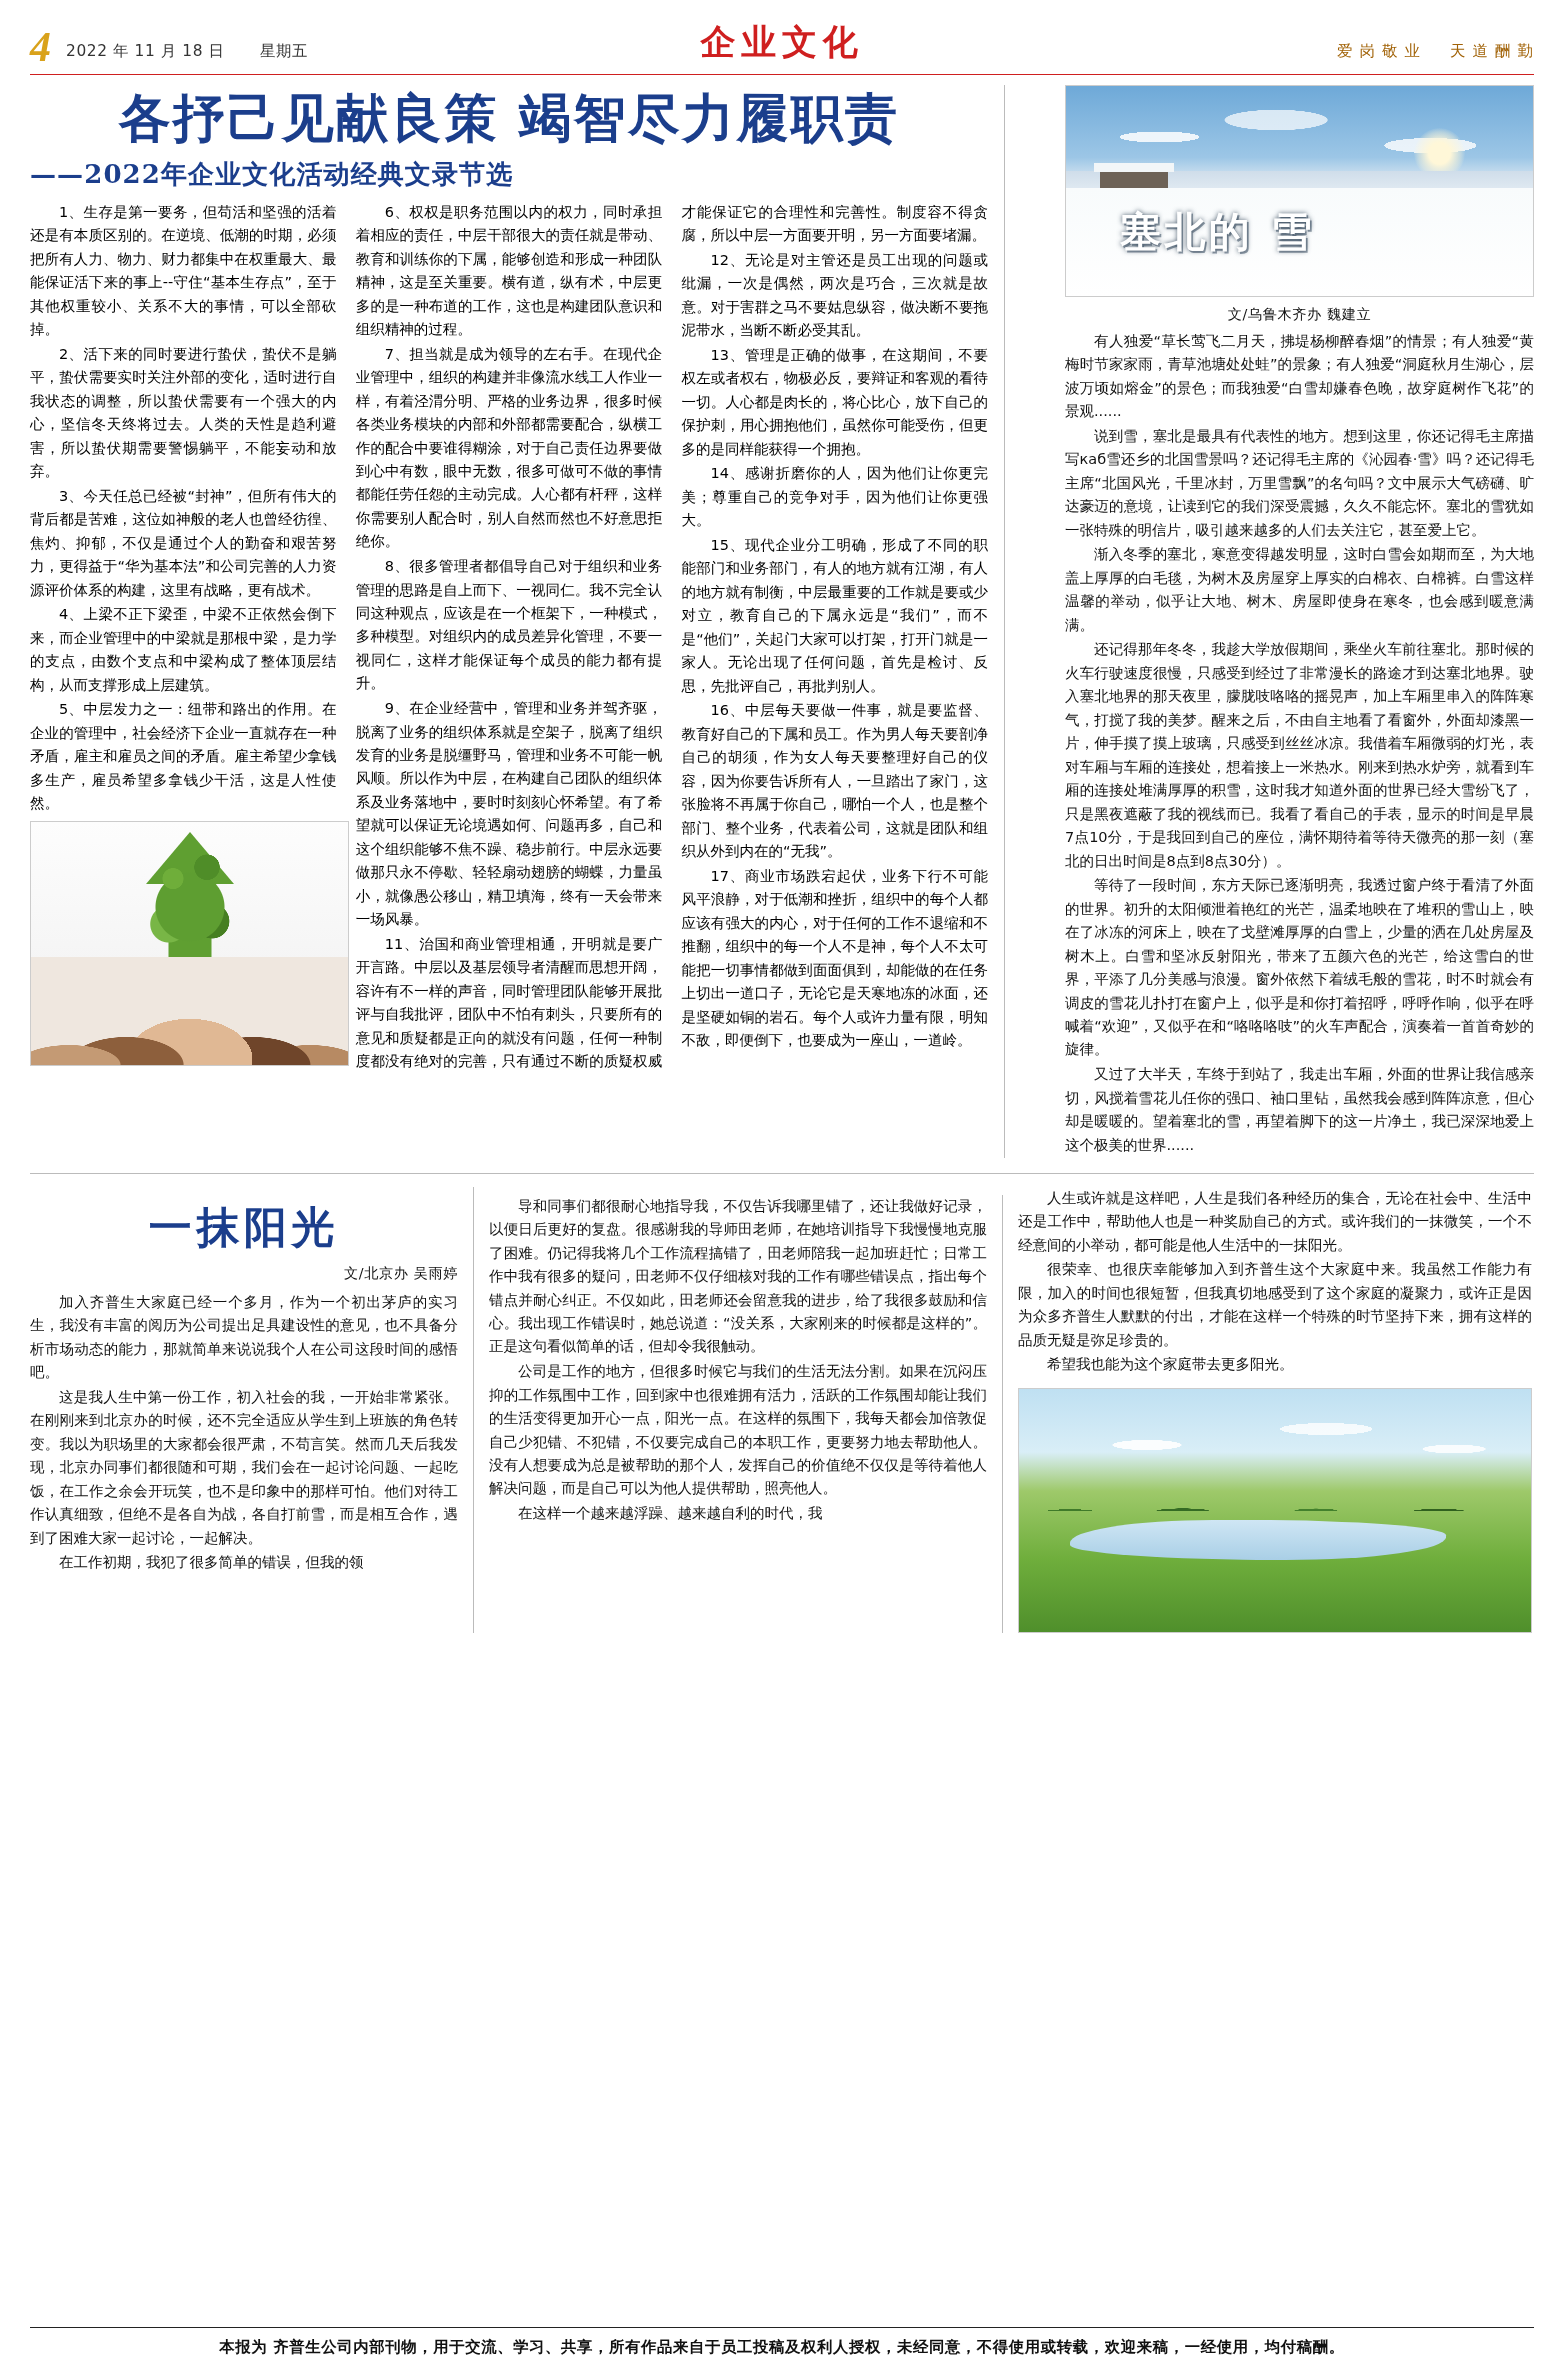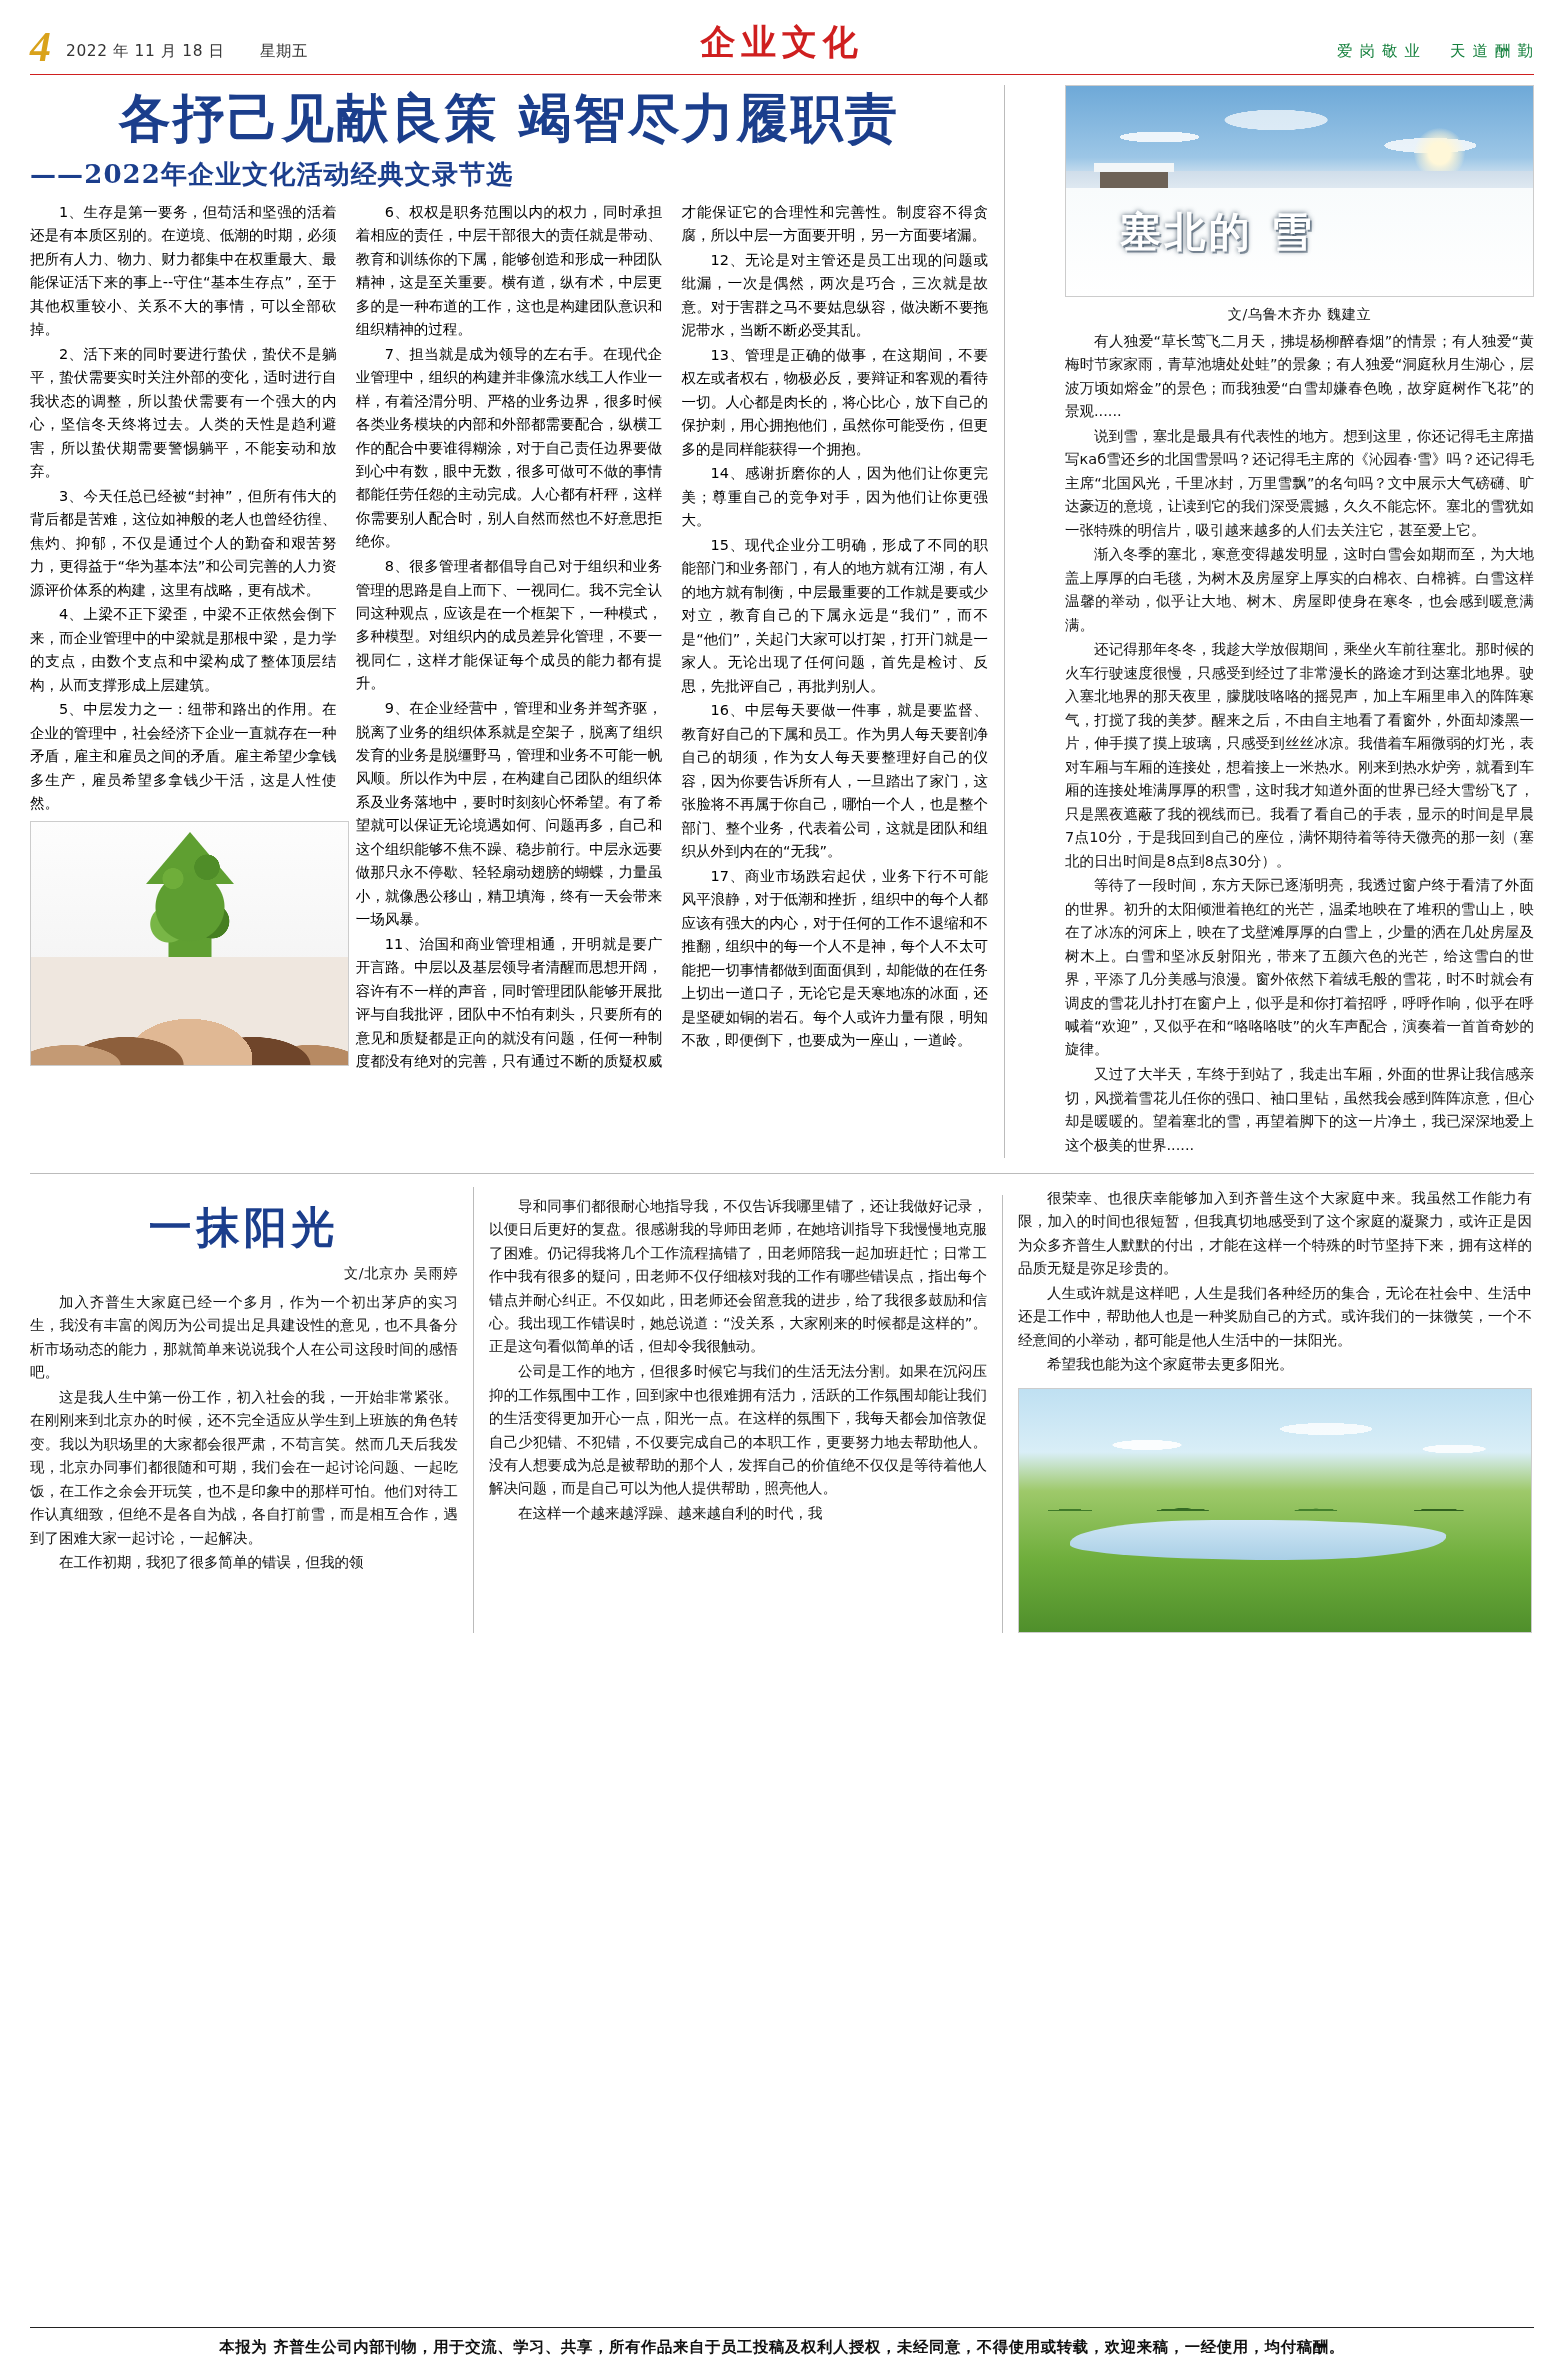--- a/index.html
+++ b/index.html
@@ -57,21 +57,21 @@
     font-weight:bold;
     font-size:35px;
     color:#cf1f1f;
     letter-spacing:5.7px;
     padding-bottom:2.3px;
   }
   .mast-right{
     flex:1;
     text-align:right;
     font-size:15.4px;
-    color:#15803d;
+    color:#a16207;
     padding-bottom:5.7px;
     letter-spacing:1.1px;
   }
   .mast-right span{margin-left:23px;}
   .mast-rule{
     border-top:1.7px solid #cf1f1f;
     margin-top:5.7px;
   }
 
   
@@ -423,22 +423,22 @@
     <div class="bot-mid">
       <div class="col1">
         <p>导和同事们都很耐心地指导我，不仅告诉我哪里错了，还让我做好记录，以便日后更好的复盘。很感谢我的导师田老师，在她培训指导下我慢慢地克服了困难。仍记得我将几个工作流程搞错了，田老师陪我一起加班赶忙；日常工作中我有很多的疑问，田老师不仅仔细核对我的工作有哪些错误点，指出每个错点并耐心纠正。不仅如此，田老师还会留意我的进步，给了我很多鼓励和信心。我出现工作错误时，她总说道：“没关系，大家刚来的时候都是这样的”。正是这句看似简单的话，但却令我很触动。</p>
         <p>公司是工作的地方，但很多时候它与我们的生活无法分割。如果在沉闷压抑的工作氛围中工作，回到家中也很难拥有活力，活跃的工作氛围却能让我们的生活变得更加开心一点，阳光一点。在这样的氛围下，我每天都会加倍敦促自己少犯错、不犯错，不仅要完成自己的本职工作，更要努力地去帮助他人。没有人想要成为总是被帮助的那个人，发挥自己的价值绝不仅仅是等待着他人解决问题，而是自己可以为他人提供帮助，照亮他人。</p>
         <p>在这样一个越来越浮躁、越来越自利的时代，我</p>
       </div>
     </div>
 
     <div class="bot-right">
       <div class="col1">
+        <p>人生或许就是这样吧，人生是我们各种经历的集合，无论在社会中、生活中还是工作中，帮助他人也是一种奖励自己的方式。或许我们的一抹微笑，一个不经意间的小举动，都可能是他人生活中的一抹阳光。</p>
         <p>很荣幸、也很庆幸能够加入到齐普生这个大家庭中来。我虽然工作能力有限，加入的时间也很短暂，但我真切地感受到了这个家庭的凝聚力，或许正是因为众多齐普生人默默的付出，才能在这样一个特殊的时节坚持下来，拥有这样的品质无疑是弥足珍贵的。</p>
-        <p>人生或许就是这样吧，人生是我们各种经历的集合，无论在社会中、生活中还是工作中，帮助他人也是一种奖励自己的方式。或许我们的一抹微笑，一个不经意间的小举动，都可能是他人生活中的一抹阳光。</p>
         <p>希望我也能为这个家庭带去更多阳光。</p>
       </div>
       <div class="grass-photo">
         <div class="sky-cloud"></div>
         <div class="treeline"></div>
         <div class="water"></div>
       </div>
     </div>
   </div>
 

